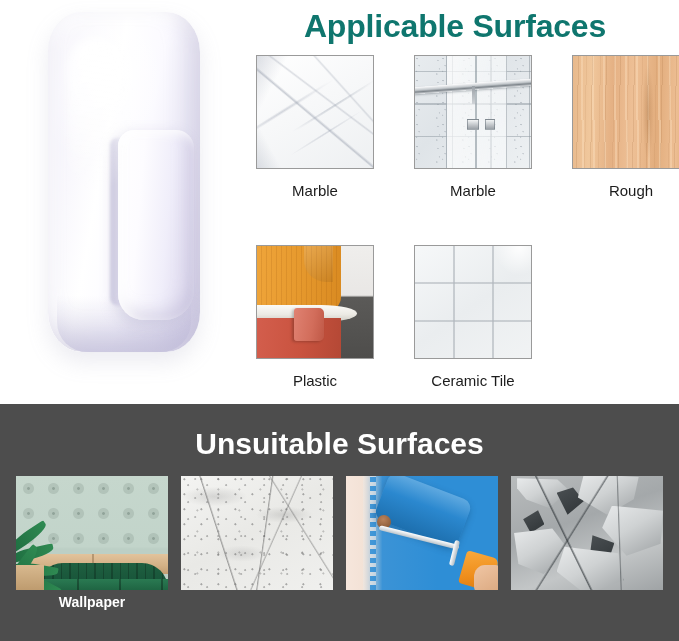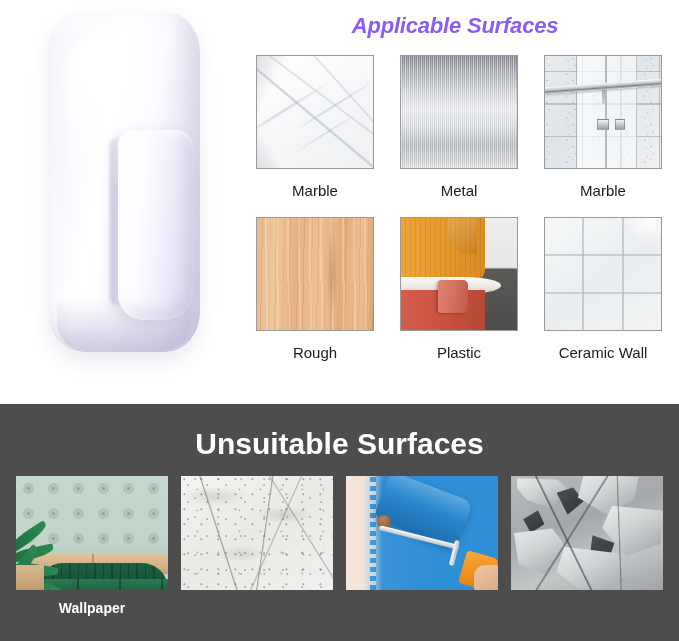--- a/index.html
+++ b/index.html
@@ -127,41 +127,41 @@
     filter: blur(4px);
   }
 
   
   .top-title {
     position: absolute;
     left: 250px;
     top: 6px;
     width: 410px;
     text-align: center;
-    font-size: 22px;
+    font-size: 32px;
     font-weight: bold;
     letter-spacing: -0.2px;
-    color: #8b5cf6;
+    color: #0f766e;
     line-height: 40px;
     white-space: nowrap;
-    font-style: italic;
   }
 
   
   .surface-grid {
     position: absolute;
     left: 250px;
     top: 55px;
     width: 412px;
     display: grid;
     grid-template-columns: repeat(3, 130px);
     grid-auto-rows: 162px;
     column-gap: 14px;
     row-gap: 0px;
     justify-content: start;
+    gap: 28px;
   }
 
   .surface-cell {
     width: 130px;
     display: flex;
     flex-direction: column;
     align-items: center;
   }
 
   .thumb {
@@ -434,21 +434,21 @@
 
   .bad-thumb {
     position: relative;
     width: 152px;
     height: 114px;
     overflow: hidden;
     background: #8a8a8a;
   }
 
   .bad-label {
-    margin-top: 10px;
+    margin-top: 4px;
     font-size: 14px;
     font-weight: bold;
     color: #ffffff;
     line-height: 17px;
     text-align: center;
     white-space: nowrap;
   }
 
   
   .art-wallpaper {
@@ -677,26 +677,20 @@
 
     <div class="surface-grid">
 
       <div class="surface-cell">
         <div class="thumb">
           <div class="art-marble"></div>
         </div>
         <div class="thumb-label">Marble</div>
       </div>
 
-      <div class="surface-cell">
-        <div class="thumb">
-          <div class="art-metal"></div>
-        </div>
-        <div class="thumb-label">Metal</div>
-      </div>
 
       <div class="surface-cell">
         <div class="thumb">
           <div class="art-glass">
             <div class="speckle"></div>
             <div class="door"></div>
             <div class="rail"></div>
             <div class="rail-drop"></div>
             <div class="handle-a"></div>
             <div class="handle-b"></div>
@@ -721,21 +715,21 @@
             <div class="clip"></div>
           </div>
         </div>
         <div class="thumb-label">Plastic</div>
       </div>
 
       <div class="surface-cell">
         <div class="thumb">
           <div class="art-tile"></div>
         </div>
-        <div class="thumb-label">Ceramic Wall</div>
+        <div class="thumb-label">Ceramic Tile</div>
       </div>
 
     </div>
   </div>
 
   <div class="bottom-section">
 
     <div class="bottom-title">Unsuitable Surfaces</div>
 
     <div class="bad-grid">

